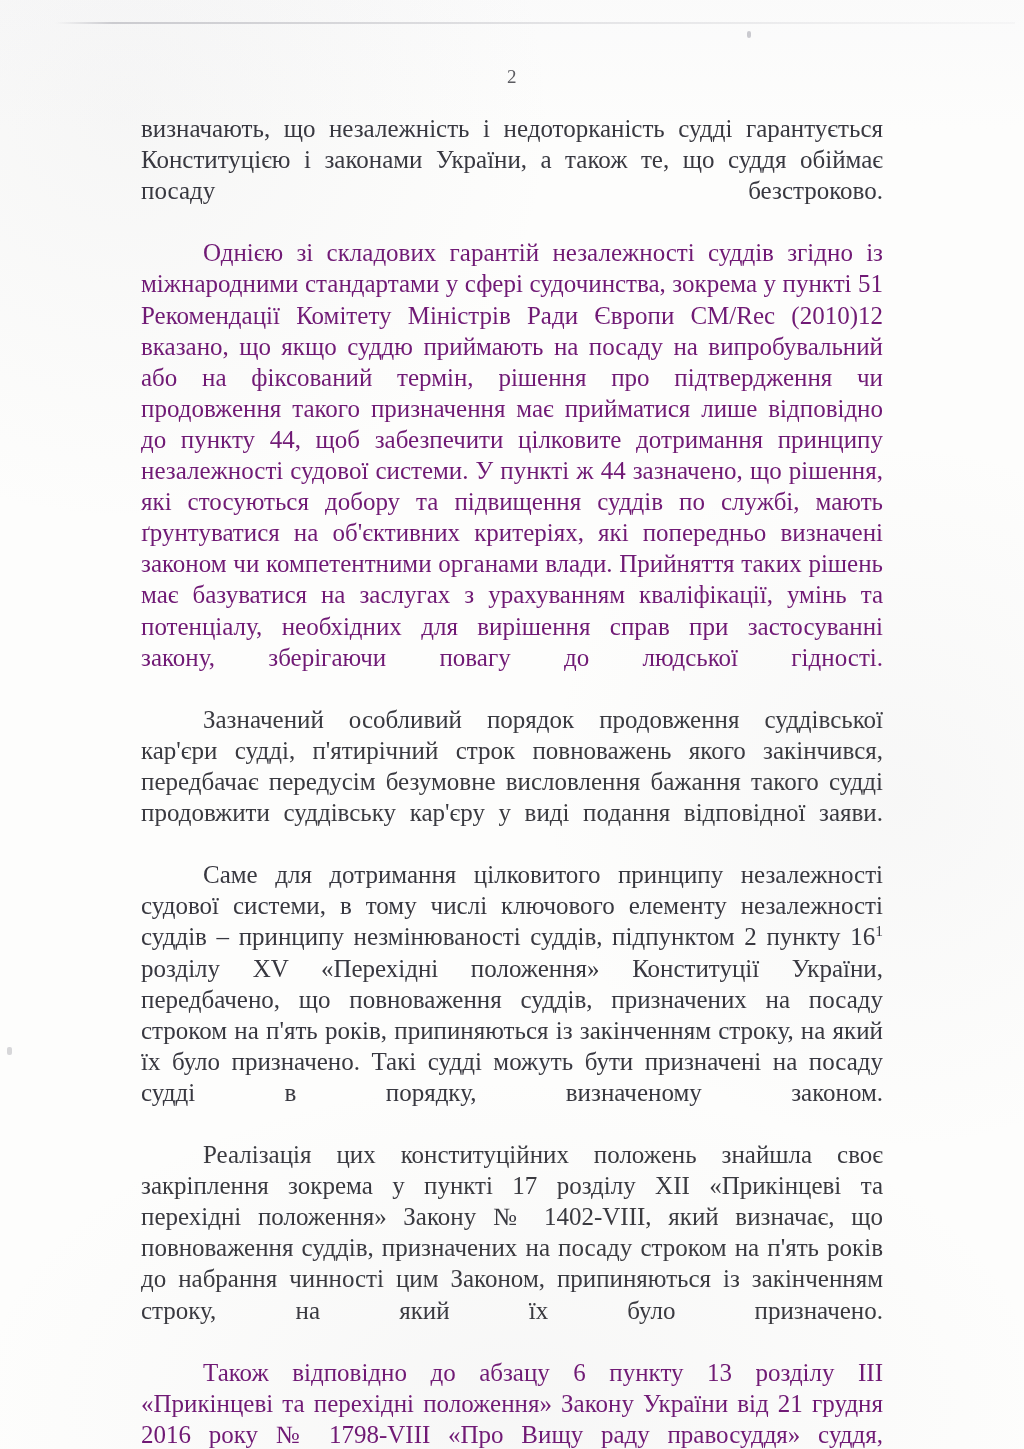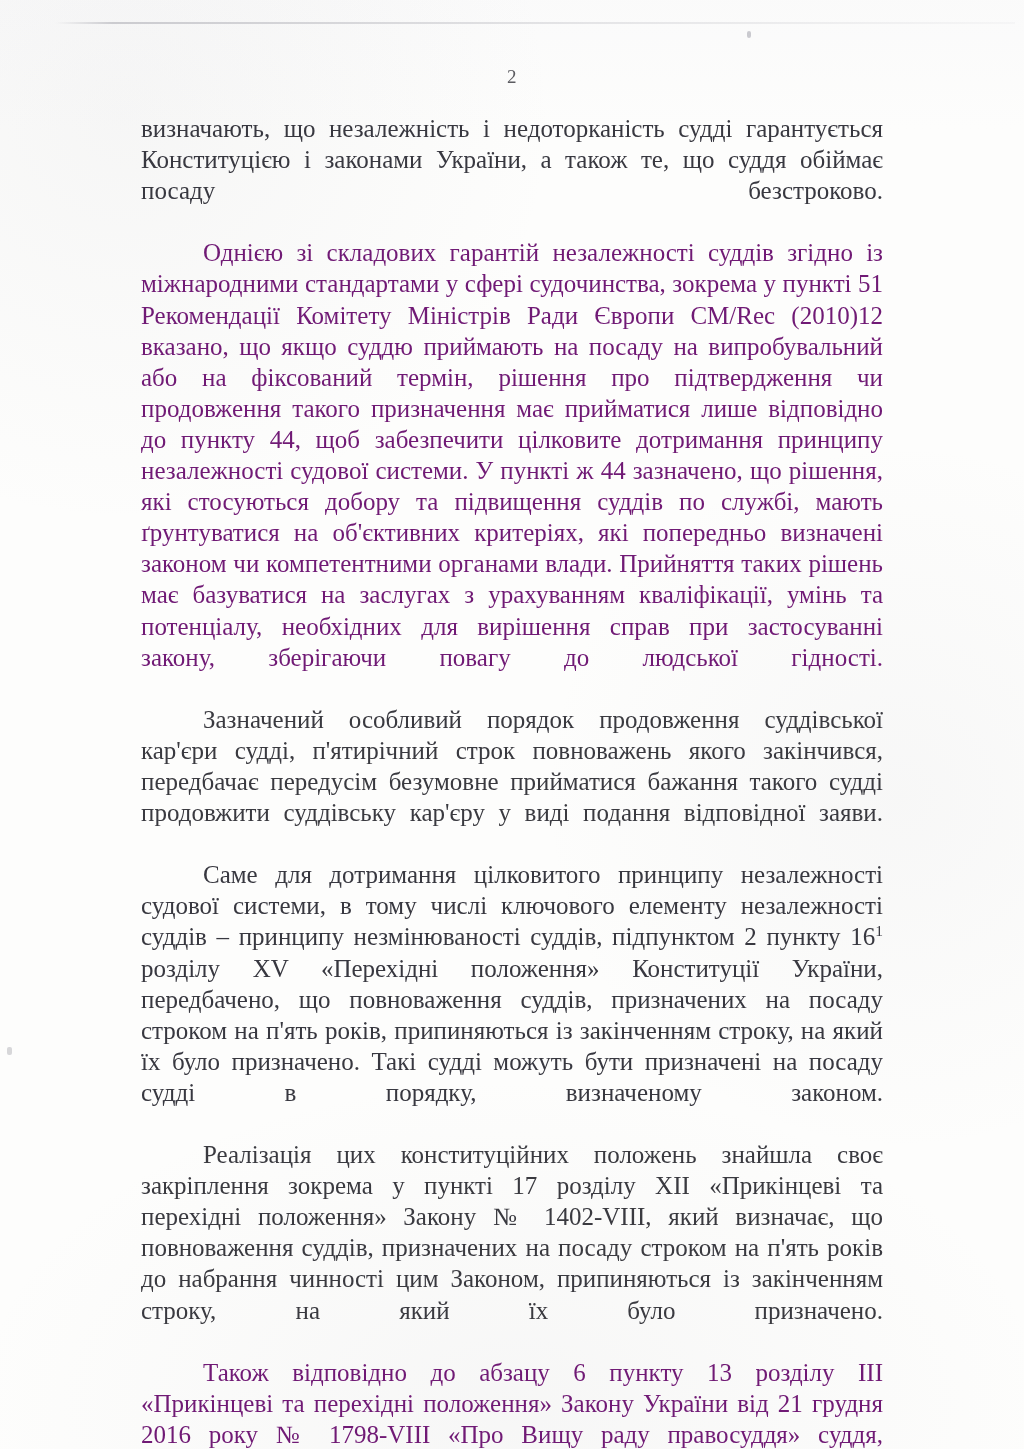--- a/index.html
+++ b/index.html
@@ -116,21 +116,21 @@
   <div class="speck s2"></div>
 
   <div class="page-number">2</div>
 
   <div class="body-text">
 
     <p class="no-indent">визначають, що незалежність і недоторканість судді гарантується Конституцією і законами України, а також те, що суддя обіймає посаду безстроково.</p>
 
     <p>Однією зі складових гарантій незалежності суддів згідно із міжнародними стандартами у сфері судочинства, зокрема у пункті 51 Рекомендації Комітету Міністрів Ради Європи CM/Rec (2010)12 вказано, що якщо суддю приймають на посаду на випробувальний або на фіксований термін, рішення про підтвердження чи продовження такого призначення має прийматися лише відповідно до пункту 44, щоб забезпечити цілковите дотримання принципу незалежності судової системи. У пункті ж 44 зазначено, що рішення, які стосуються добору та підвищення суддів по службі, мають ґрунтуватися на об'єктивних критеріях, які попередньо визначені законом чи компетентними органами влади. Прийняття таких рішень має базуватися на заслугах з урахуванням кваліфікації, умінь та потенціалу, необхідних для вирішення справ при застосуванні закону, зберігаючи повагу до людської гідності.</p>
 
-    <p>Зазначений особливий порядок продовження суддівської кар'єри судді, п'ятирічний строк повноважень якого закінчився, передбачає передусім безумовне прийматися бажання такого судді продовжити суддівську кар'єру у виді подання відповідної заяви.</p>
+    <p>Зазначений особливий порядок продовження суддівської кар'єри судді, п'ятирічний строк повноважень якого закінчився, передбачає передусім безумовне висловлення бажання такого судді продовжити суддівську кар'єру у виді подання відповідної заяви.</p>
 
     <p><span>Саме для дотримання цілковитого принципу незалежності судової системи, в тому числі ключового елементу незалежності суддів – принципу незмінюваності суддів, підпунктом 2 пункту 16</span><sup>1</sup><span> розділу XV «Перехідні положення» Конституції України, передбачено, що повноваження суддів, призначених на посаду строком на п'ять років, припиняються із закінченням строку, на який їх було призначено. Такі судді можуть бути призначені на посаду судді в порядку, визначеному законом.</span></p>
 
     <p>Реалізація цих конституційних положень знайшла своє закріплення зокрема у пункті 17 розділу XII «Прикінцеві та перехідні положення» Закону № 1402-VIII, який визначає, що повноваження суддів, призначених на посаду строком на п'ять років до набрання чинності цим Законом, припиняються із закінченням строку, на який їх було призначено.</p>
 
     <p><span>Також відповідно до абзацу 6 пункту 13 розділу III «Прикінцеві та перехідні положення» Закону України від 21 грудня 2016 року № 1798-VIII «Про Вищу раду правосуддя» суддя, призначений на посаду строком на п'ять років до набрання чинності Законом України «Про внесення змін до Конституції України (щодо правосуддя)», повноваження якого припинилися із закінченням строку, на який його було призначено, за результатами кваліфікаційного оцінювання може бути призначений на посаду за поданням Вищої ради правосуддя за умови підтвердження відповідності цій посаді згідно з підпунктами 2 та 4 пункту 16</span><sup>1</sup><span> розділу XV «Перехідні положення» Конституції України.</span></p>
 
   </div>
 </div>
 

